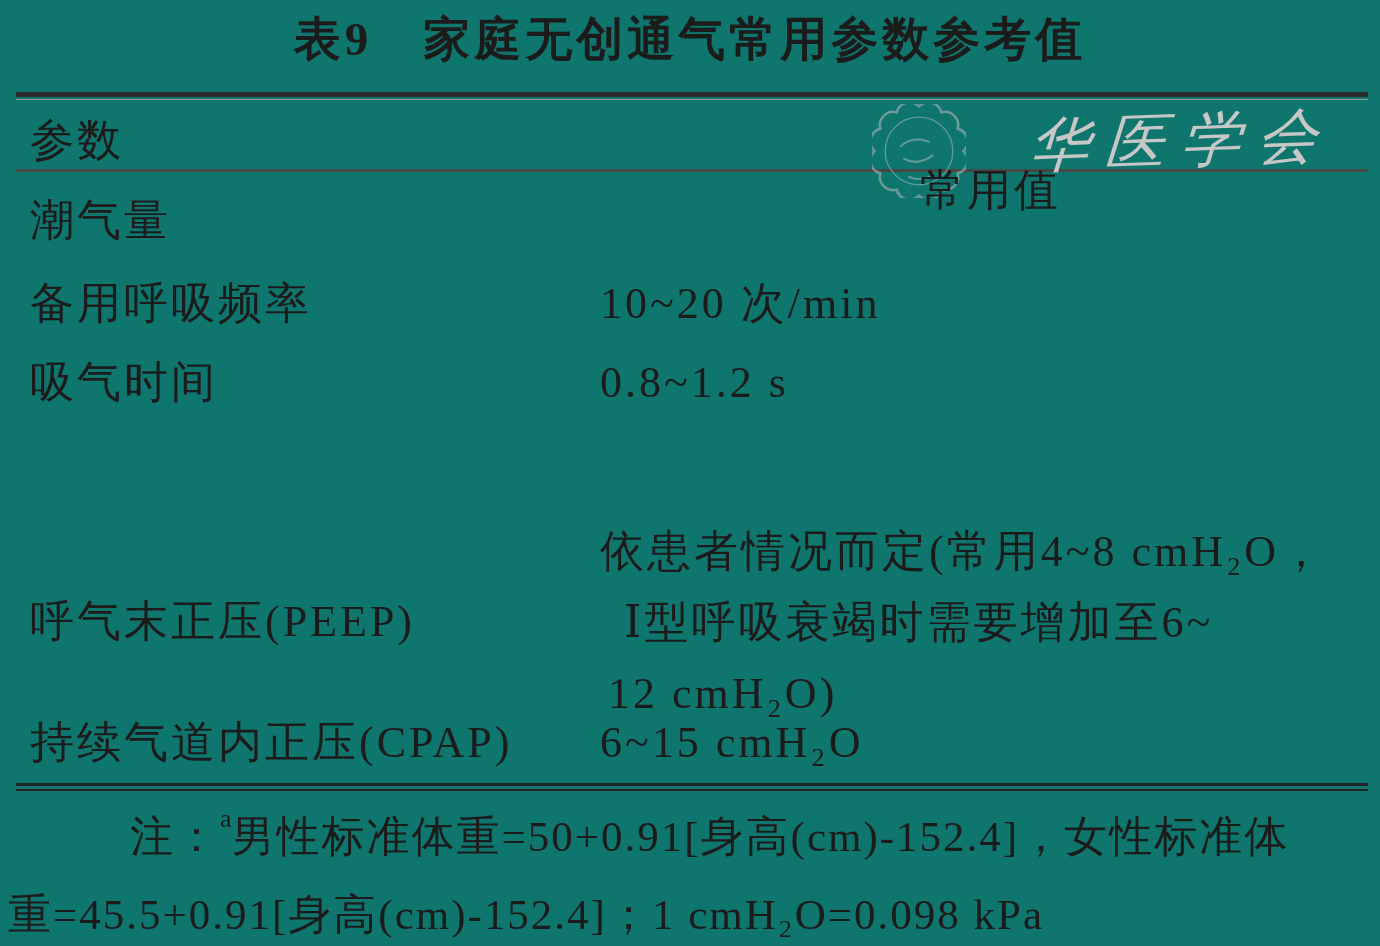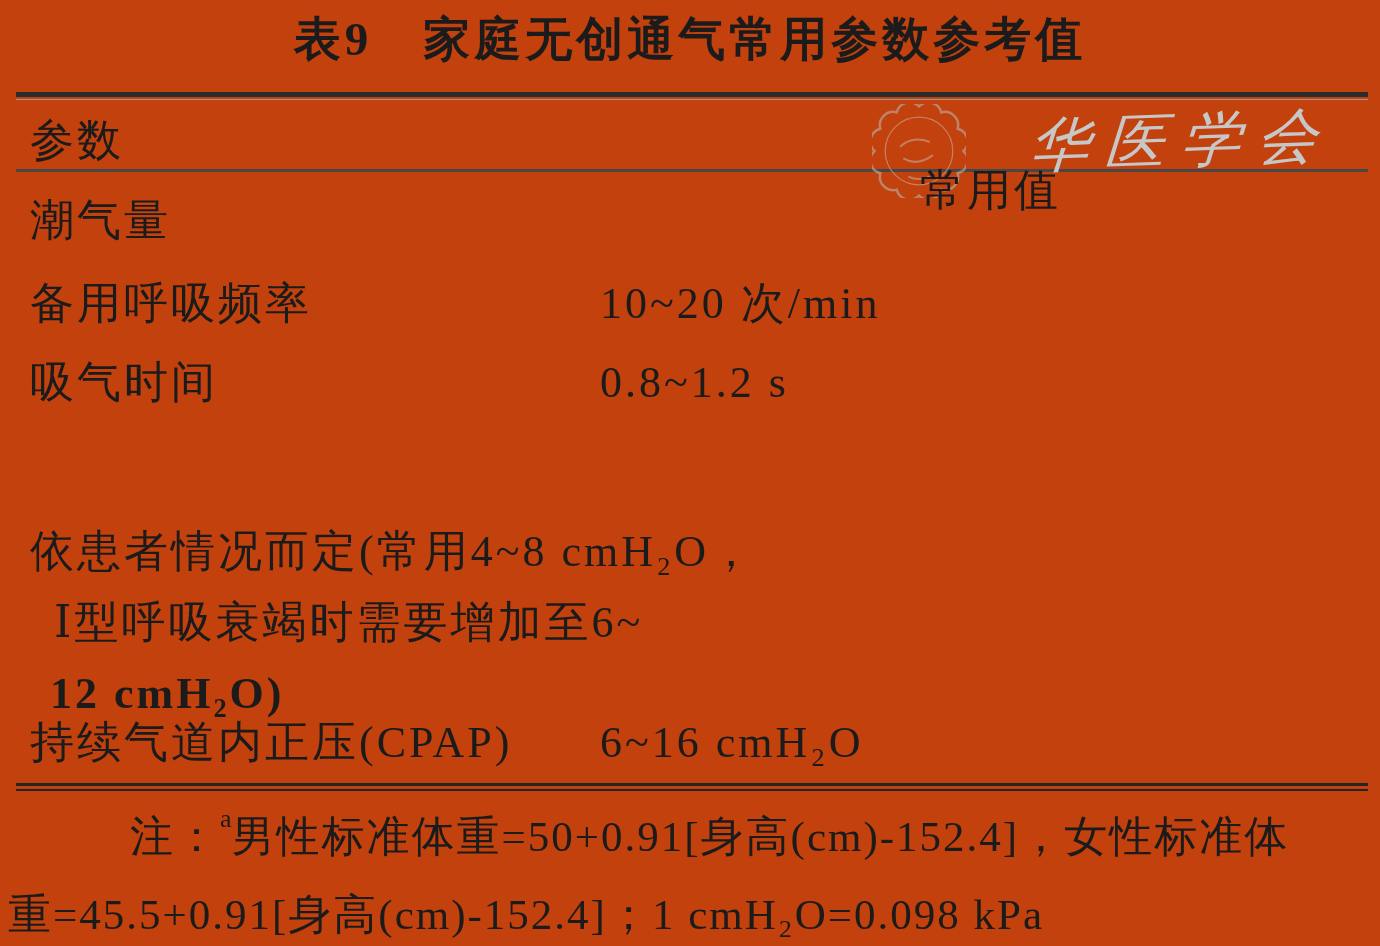--- a/index.html
+++ b/index.html
@@ -1,19 +1,19 @@
 <!DOCTYPE html>
 <html><head>
 <meta charset="utf-8">
 <style>
   html,body{margin:0;padding:0;background:#ffffff;}
   .page{
     position:relative;
     width:1380px;height:946px;
-    background:#c2410c;
+    background:#0f766e;
     overflow:hidden;
     font-family:"Liberation Serif","DejaVu Serif",serif;
     color:#1b1b1b;
   }
   .title{
     position:absolute;left:0;right:0;top:8px;
     text-align:center;
     font-size:47px;font-weight:bold;
     letter-spacing:4px;
     white-space:pre;
@@ -24,21 +24,21 @@
   .rule-bottom{top:783px;height:3px;border-top:3px solid #242424;border-bottom:2px solid #242424;}
   .cell{font-size:44px;letter-spacing:3px;line-height:1.15;}
   .hdr-param{position:absolute;left:30px;top:116px;z-index:3;}
   .hdr-value{position:absolute;left:920px;top:118px;z-index:3;margin-top:48px;}
   .row{position:absolute;left:30px;right:6px;display:flex;align-items:center;}
   .row .param{width:570px;flex:none;}
   .row .value{flex:1;}
   .r1{top:196px;} .r2{top:279px;} .r3{top:358px;} .r4{top:438px;} .r5{top:516px;} .r6{top:718px;}
   .value-line{line-height:71px;}
   .indent-a{margin-left:24px;}
-  .indent-b{margin-left:20px;font-weight:bold;}
+  .indent-b{margin-left:8px;}
   .sup{font-size:26px;vertical-align:top;position:relative;top:-4px;letter-spacing:0;}
   .note-line1{position:absolute;left:108px;top:808px;font-size:43px;letter-spacing:2px;white-space:nowrap;margin-left:22px;}
   .note-line2{position:absolute;left:8px;top:886px;font-size:43px;letter-spacing:2px;white-space:nowrap;}
   .watermark{position:absolute;z-index:1;pointer-events:none;}
   .seal{left:872px;top:104px;width:94px;height:94px;opacity:0.55;}
   .wm-script{
     left:1032px;top:106px;
     font-size:60px;color:#c7c7c7;
     letter-spacing:16px;
     font-style:italic;
@@ -89,30 +89,31 @@
     <div class="cell value">10~20 次/min</div>
   </div>
 
   <div class="row r3">
     <div class="cell param">吸气时间</div>
     <div class="cell value">0.8~1.2 s</div>
   </div>
 
 
   <div class="row r5">
+    <div class="cell param">呼气末正压(PEEP)</div>
     <div class="cell value">
       <div class="value-line">依患者情况而定(常用4~8 cmH₂O，</div>
       <div class="value-line indent-a">Ⅰ型呼吸衰竭时需要增加至6~</div>
       <div class="value-line indent-b">12 cmH₂O)</div>
     </div>
   </div>
 
   <div class="row r6">
     <div class="cell param">持续气道内正压(CPAP)</div>
-    <div class="cell value">6~16 cmH₂O</div>
+    <div class="cell value">6~15 cmH₂O</div>
   </div>
 
   <div class="rule rule-bottom"></div>
 
   <div class="note-line1"><span>注：</span><span class="sup">a</span><span>男性标准体重=50+0.91[身高(cm)-152.4]，女性标准体</span></div>
   <div class="note-line2">重=45.5+0.91[身高(cm)-152.4]；1 cmH₂O=0.098 kPa</div>
 
 </div>
 
 </body></html>

